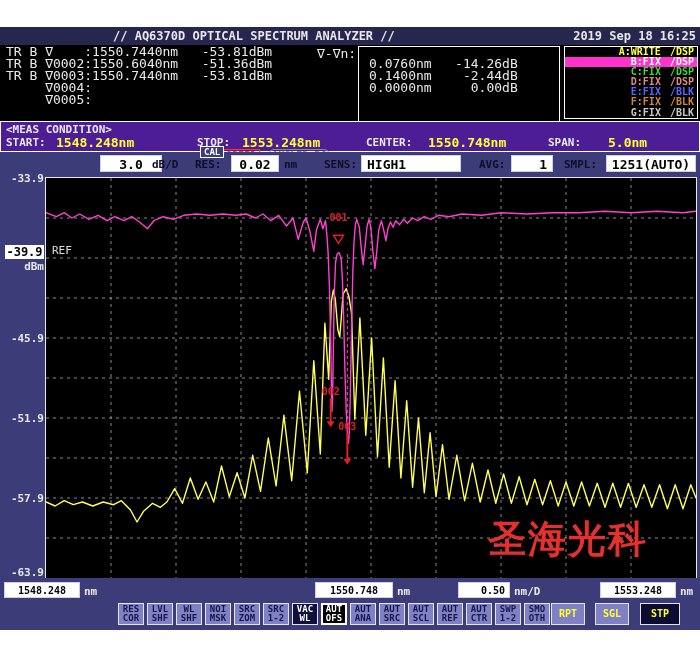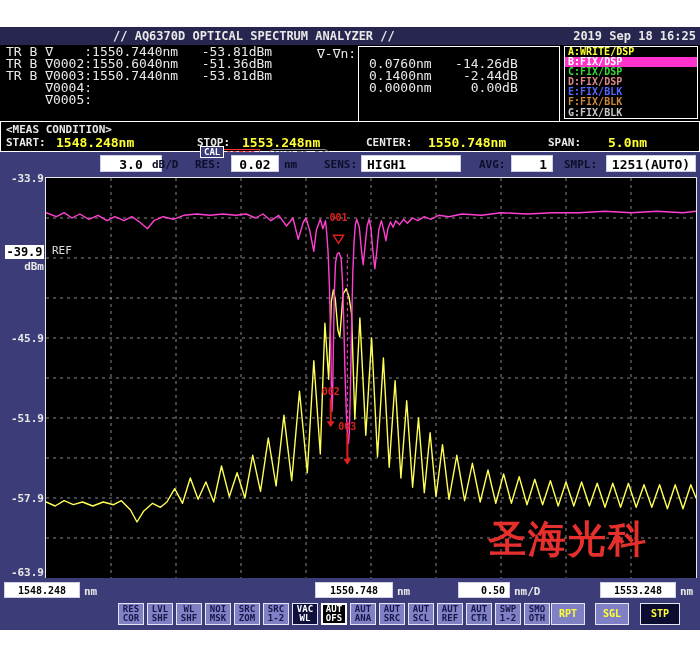--- a/index.html
+++ b/index.html
@@ -14,24 +14,24 @@
   .tb-date{position:absolute;right:4px;top:2px;color:#e8e8e8;font-size:12px;font-weight:bold;}
   
   .infoarea{position:absolute;left:0;top:45px;width:700px;height:77px;background:#000;}
   .mrows{position:absolute;left:6px;top:1px;}
   .mrow{color:#e8e8e8;font-size:13px;line-height:12px;height:12px;white-space:pre;}
   .delta-label{position:absolute;left:317px;top:1px;color:#e8e8e8;font-size:13px;}
   .delta-box{position:absolute;left:358px;top:1px;width:200px;height:70px;border:1px solid #fff;
              padding-top:11px;box-sizing:content-box;}
   .drow{color:#e8e8e8;font-size:13px;line-height:12px;height:12px;white-space:pre;padding-left:10px;}
   .trace-panel{position:absolute;left:564px;top:1px;width:132px;height:71px;border:1px solid #fff;background:#000;}
-  .trow{display:flex;justify-content:flex-start;padding:0 3px;font-size:10px;font-weight:bold;
-        height:10.1px;line-height:10.1px;}
-  
-  .measbar{position:absolute;left:0;top:121px;width:700px;height:31px;background:#000000;
+  .trow{display:flex;justify-content:flex-end;padding:0 3px;font-size:10px;font-weight:bold;
+        height:10.1px;line-height:10.1px;gap:9px;}
+  
+  .measbar{position:absolute;left:0;top:121px;width:700px;height:31px;background:#4c1d95;
            border:1px solid #fff;box-sizing:border-box;}
   .meas-title{position:absolute;left:5px;top:1px;color:#e8e8e8;font-size:11px;font-weight:bold;}
   .badges{position:absolute;left:203px;top:0px;display:flex;gap:8px;margin-top:27px;}
   .badge{border:1px solid currentColor;font-size:10px;font-weight:bold;height:11px;line-height:11px;padding:0 3px;}
   .mf-label{position:absolute;top:14px;color:#e8e8e8;font-size:11px;font-weight:bold;}
   .mf-value{position:absolute;top:13px;color:#ffff33;font-size:13px;font-weight:bold;}
   
   .settingsbar{position:absolute;left:0;top:152px;width:700px;height:26px;background:#3c3c78;}
   .sb-label{position:absolute;top:6px;color:#0d0d28;font-size:11px;font-weight:bold;}
   .box{position:absolute;top:3px;height:17px;line-height:17px;background:#fff;color:#000;

